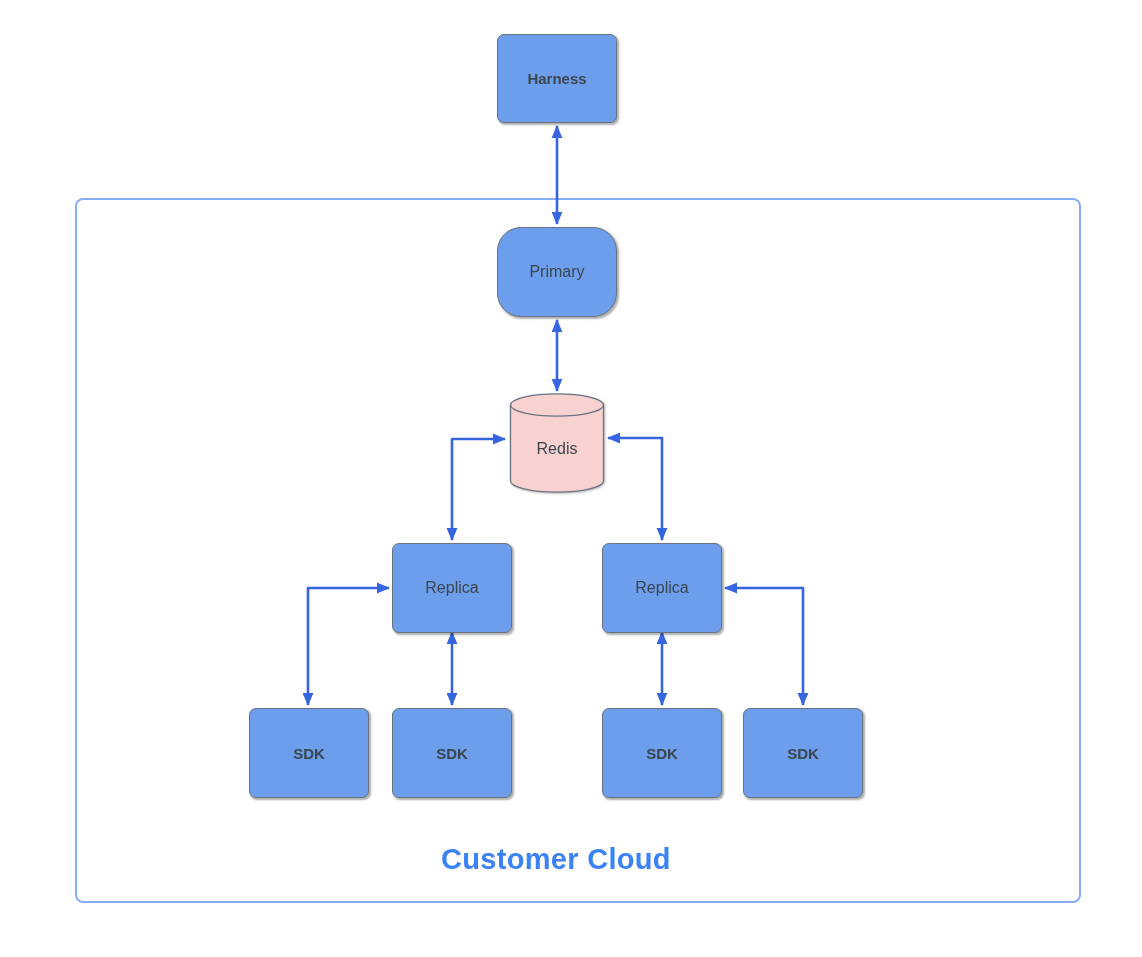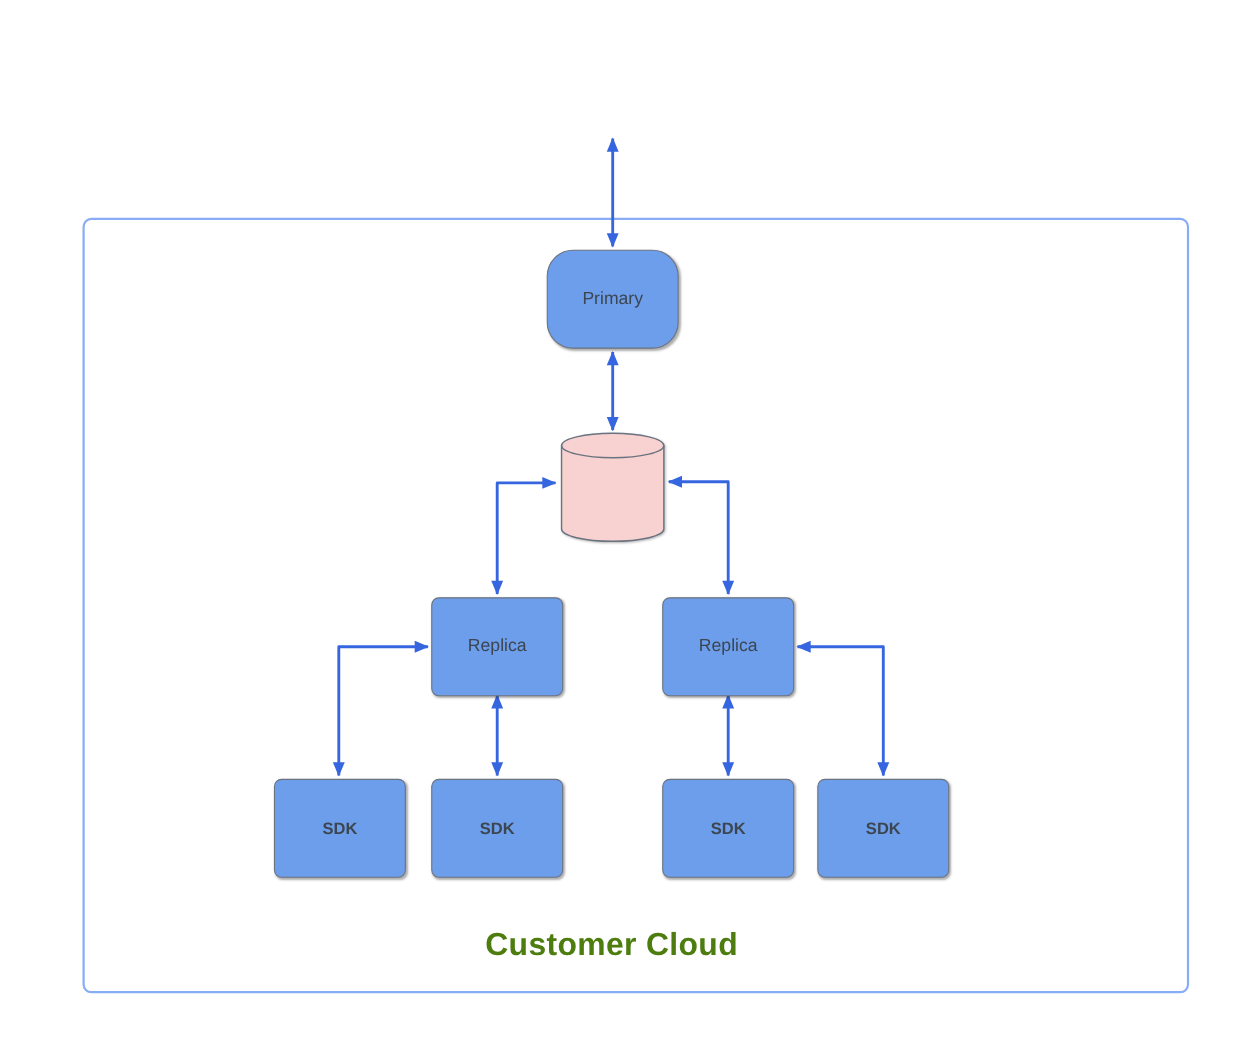--- a/index.html
+++ b/index.html
@@ -70,21 +70,21 @@
     font-size: 16px;
   }
   .container-title {
     position: absolute;
     left: 75px;
     top: 843px;
     width: 962px;
     text-align: center;
     font-size: 29px;
     font-weight: bold;
-    color: #4d7c0f;
+    color: #3b82f6;
     letter-spacing: 0.3px;
   }
 </style>
 </head>
 <body>
 
 <div class="canvas">
 
   <div class="container-box"></div>
 
@@ -99,30 +99,34 @@
       <path d="M557,320 L557,391" marker-start="url(#ah)" marker-end="url(#ah)"></path>
       <path d="M452,540 L452,439 L505,439" marker-start="url(#ah)" marker-end="url(#ah)"></path>
       <path d="M662,540 L662,438 L608,438" marker-start="url(#ah)" marker-end="url(#ah)"></path>
       <path d="M308,705 L308,588 L389,588" marker-start="url(#ah)" marker-end="url(#ah)"></path>
       <path d="M452,632 L452,705" marker-start="url(#ah)" marker-end="url(#ah)"></path>
       <path d="M662,632 L662,705" marker-start="url(#ah)" marker-end="url(#ah)"></path>
       <path d="M803,705 L803,588 L725,588" marker-start="url(#ah)" marker-end="url(#ah)"></path>
     </g>
   </svg>
 
+  <div class="node bold" style="left:497px; top:34px; height:89px;">
+    <span>Harness</span>
+  </div>
 
   <div class="node" style="left:497px; top:227px;border-radius:24px;">
     <span>Primary</span>
   </div>
 
   <div class="cyl-wrap">
     <svg width="98" height="103" viewBox="0 0 98 103" xmlns="http://www.w3.org/2000/svg">
       <path d="M2.5,13 a46,11 0 0,1 93,0 L95.5,89 a46,11 0 0,1 -93,0 Z" fill="#f8d2d0" stroke="#6b7380" stroke-width="1.3"></path>
       <path d="M2.5,13 a46,11 0 0,0 93,0" fill="none" stroke="#6b7380" stroke-width="1.3"></path>
     </svg>
+    <div class="cyl-label">Redis</div>
   </div>
 
   <div class="node" style="left:392px; top:543px;">
     <span>Replica</span>
   </div>
 
   <div class="node" style="left:602px; top:543px;">
     <span>Replica</span>
   </div>
 

